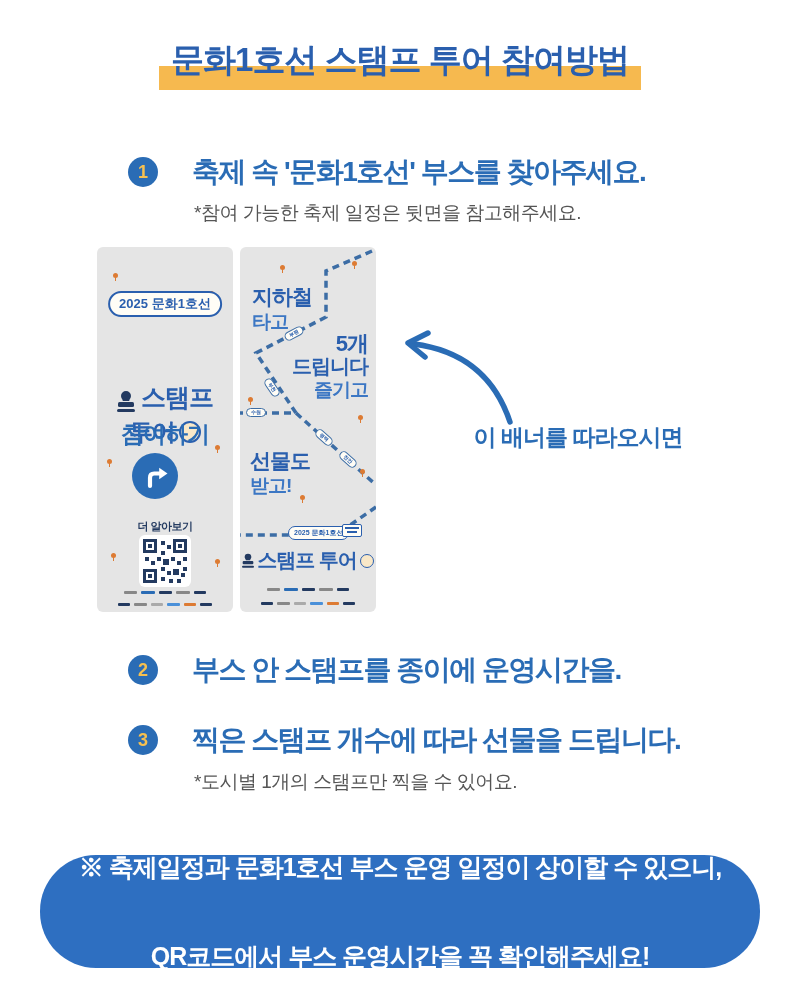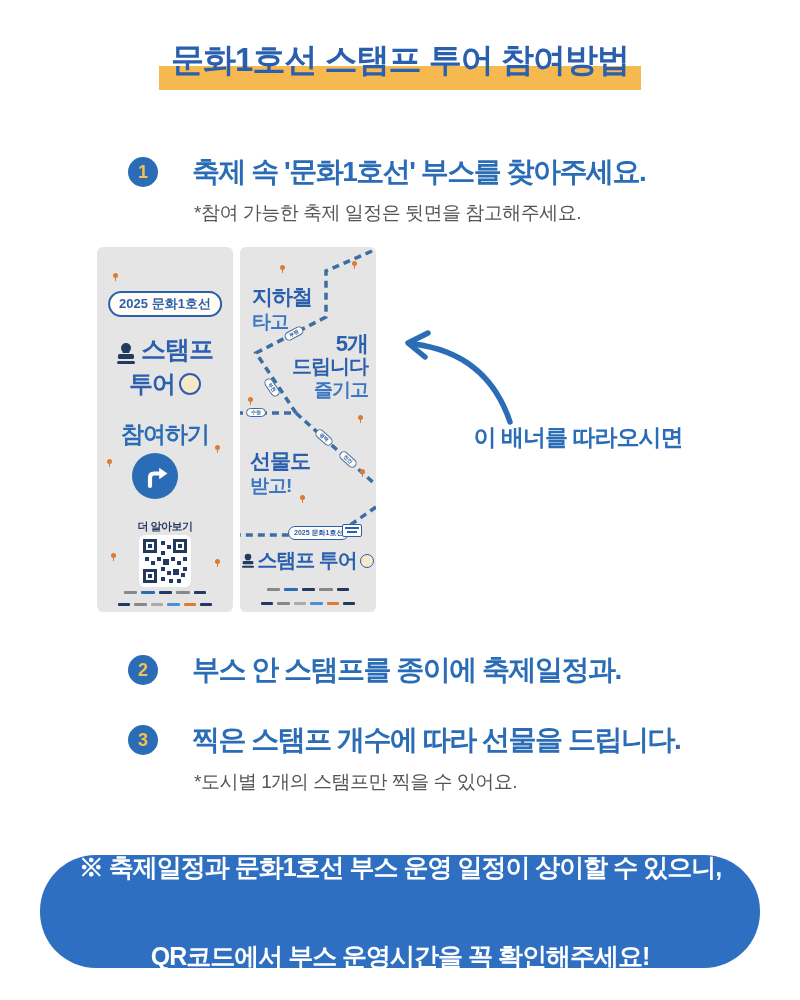--- a/index.html
+++ b/index.html
@@ -97,21 +97,21 @@
     <span class="tree" style="left:16px; top:26px;"></span>
     <span class="tree" style="left:112px; top:44px;"></span>
     <span class="tree" style="left:10px; top:212px;"></span>
     <span class="tree" style="left:118px; top:198px;"></span>
     <span class="tree" style="left:14px; top:306px;"></span>
     <span class="tree" style="left:118px; top:312px;"></span>
 
     <div class="year-pill" style="top:44px; font-size:13px; padding:2px 9px;">2025 문화1호선</div>
 
     <div style="position:absolute; top:86px; left:0; width:100%; text-align:center;">
-      <div style="display:flex; align-items:flex-end; justify-content:center; gap:6px;">
+      <div style="display:flex; align-items:flex-end; justify-content:center; gap:6px;margin-top:48px;">
         <svg width="18" height="24" viewBox="0 0 18 24">
           <path d="M9 1 a5 5 0 0 1 5 5 c0 2.4-1.8 3-1.8 5 h-6.4 c0-2-1.8-2.6-1.8-5 a5 5 0 0 1 5-5 z" fill="#233a60"></path>
           <rect x="1" y="12" width="16" height="5" rx="1.5" fill="#233a60"></rect>
           <rect x="0" y="19" width="18" height="3" rx="1.5" fill="#233a60"></rect>
         </svg>
         <span class="logo-line" style="font-size:25px;">스탬프</span>
       </div>
       <div style="display:flex; align-items:center; justify-content:center; gap:4px; margin-top:2px;">
         <span class="logo-line" style="font-size:24px;">투어</span>
         <span class="badge-circle" style="width:22px; height:22px;"></span>
@@ -252,21 +252,21 @@
     <path d="M112 92 C96 44 62 20 16 14" stroke="#2a6cb5" stroke-width="5.5" fill="none" stroke-linecap="round"></path>
     <path d="M30 3 L10 13 L27 27" stroke="#2a6cb5" stroke-width="5.5" fill="none" stroke-linecap="round" stroke-linejoin="round"></path>
   </svg>
   <div class="callout">
     <div>이 배너를 따라오시면</div>
   </div>
 
   <div class="step-circle" style="left:128px; top:655px;">
     <span>2</span>
   </div>
-  <div class="step-heading" style="left:192px; top:651px;">부스 안 스탬프를 종이에 축제일정과.</div>
+  <div class="step-heading" style="left:192px; top:651px;">부스 안 스탬프를 종이에 운영시간을.</div>
 
   <div class="step-circle" style="left:128px; top:725px;">
     <span>3</span>
   </div>
   <div class="step-heading" style="left:192px; top:721px;">찍은 스탬프 개수에 따라 선물을 드립니다.</div>
   <div class="step-note" style="left:194px; top:769px;">*도시별 1개의 스탬프만 찍을 수 있어요.</div>
 
   <div class="notice">
     <div>※ 축제일정과 문화1호선 부스 운영 일정이 상이할 수 있으니,</div>
     <div>QR코드에서 부스 운영시간을 꼭 확인해주세요!</div>

